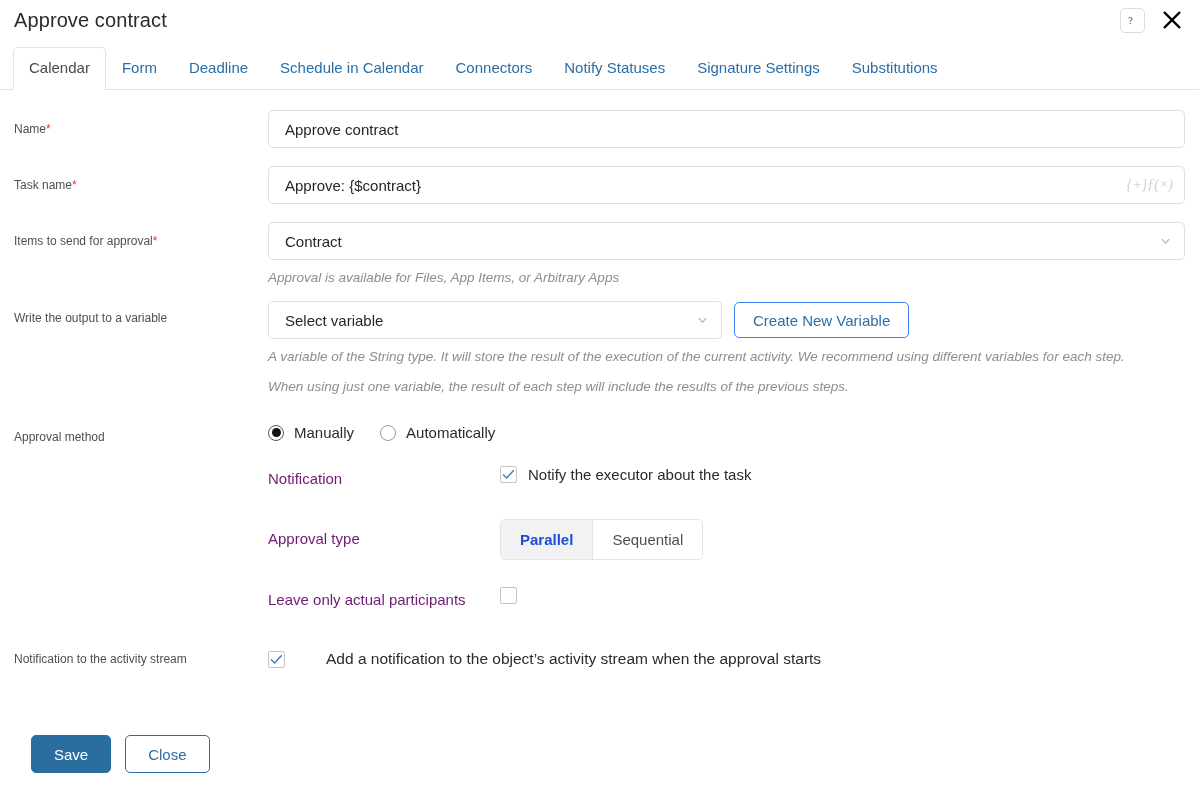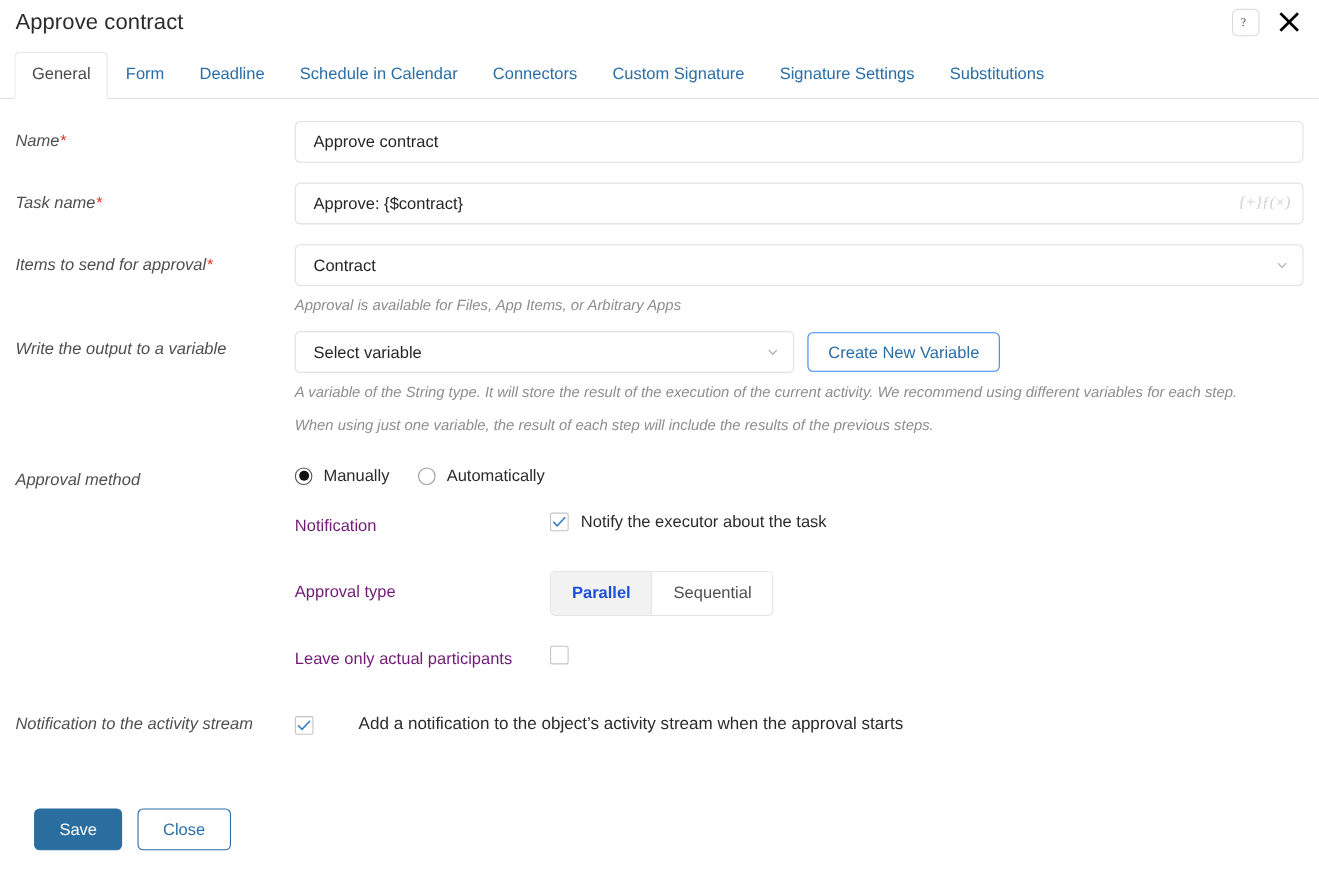--- a/index.html
+++ b/index.html
@@ -100,26 +100,25 @@
     padding: 20px 0 0 0;
   }
   .row {
     display: flex;
     align-items: flex-start;
     padding: 0 14px;
   }
   .label-col {
     width: 254px;
     flex: 0 0 254px;
-    font-size: 15px;
+    font-size: 12px;
     color: #4f4f4f;
     line-height: 22px;
     padding-top: 8px;
     box-sizing: border-box;
-    font-style: italic;
   }
   .label-col.tall { padding-top: 6px; }
   .req { color: #e03b2f; }
   .field-col {
     flex: 1 1 auto;
     min-width: 0;
   }
 
   .text-input {
     width: 100%;
@@ -350,26 +349,26 @@
       <svg width="22" height="22" viewBox="0 0 22 22">
         <line x1="3" y1="3" x2="19" y2="19" stroke="#000" stroke-width="2.4"></line>
         <line x1="19" y1="3" x2="3" y2="19" stroke="#000" stroke-width="2.4"></line>
       </svg>
     </div>
   </div>
 </div>
 
 <div class="tabs-wrap">
   <div class="tabs">
-    <div class="tab active">General</div>
+    <div class="tab active">Calendar</div>
     <div class="tab">Form</div>
     <div class="tab">Deadline</div>
     <div class="tab">Schedule in Calendar</div>
     <div class="tab">Connectors</div>
-    <div class="tab">Custom Signature</div>
+    <div class="tab">Notify Statuses</div>
     <div class="tab">Signature Settings</div>
     <div class="tab">Substitutions</div>
   </div>
 </div>
 
 <div class="form-body">
 
   <div class="row" style="margin-bottom:18px;">
     <div class="label-col">
       <span>Name</span><span class="req">*</span>

